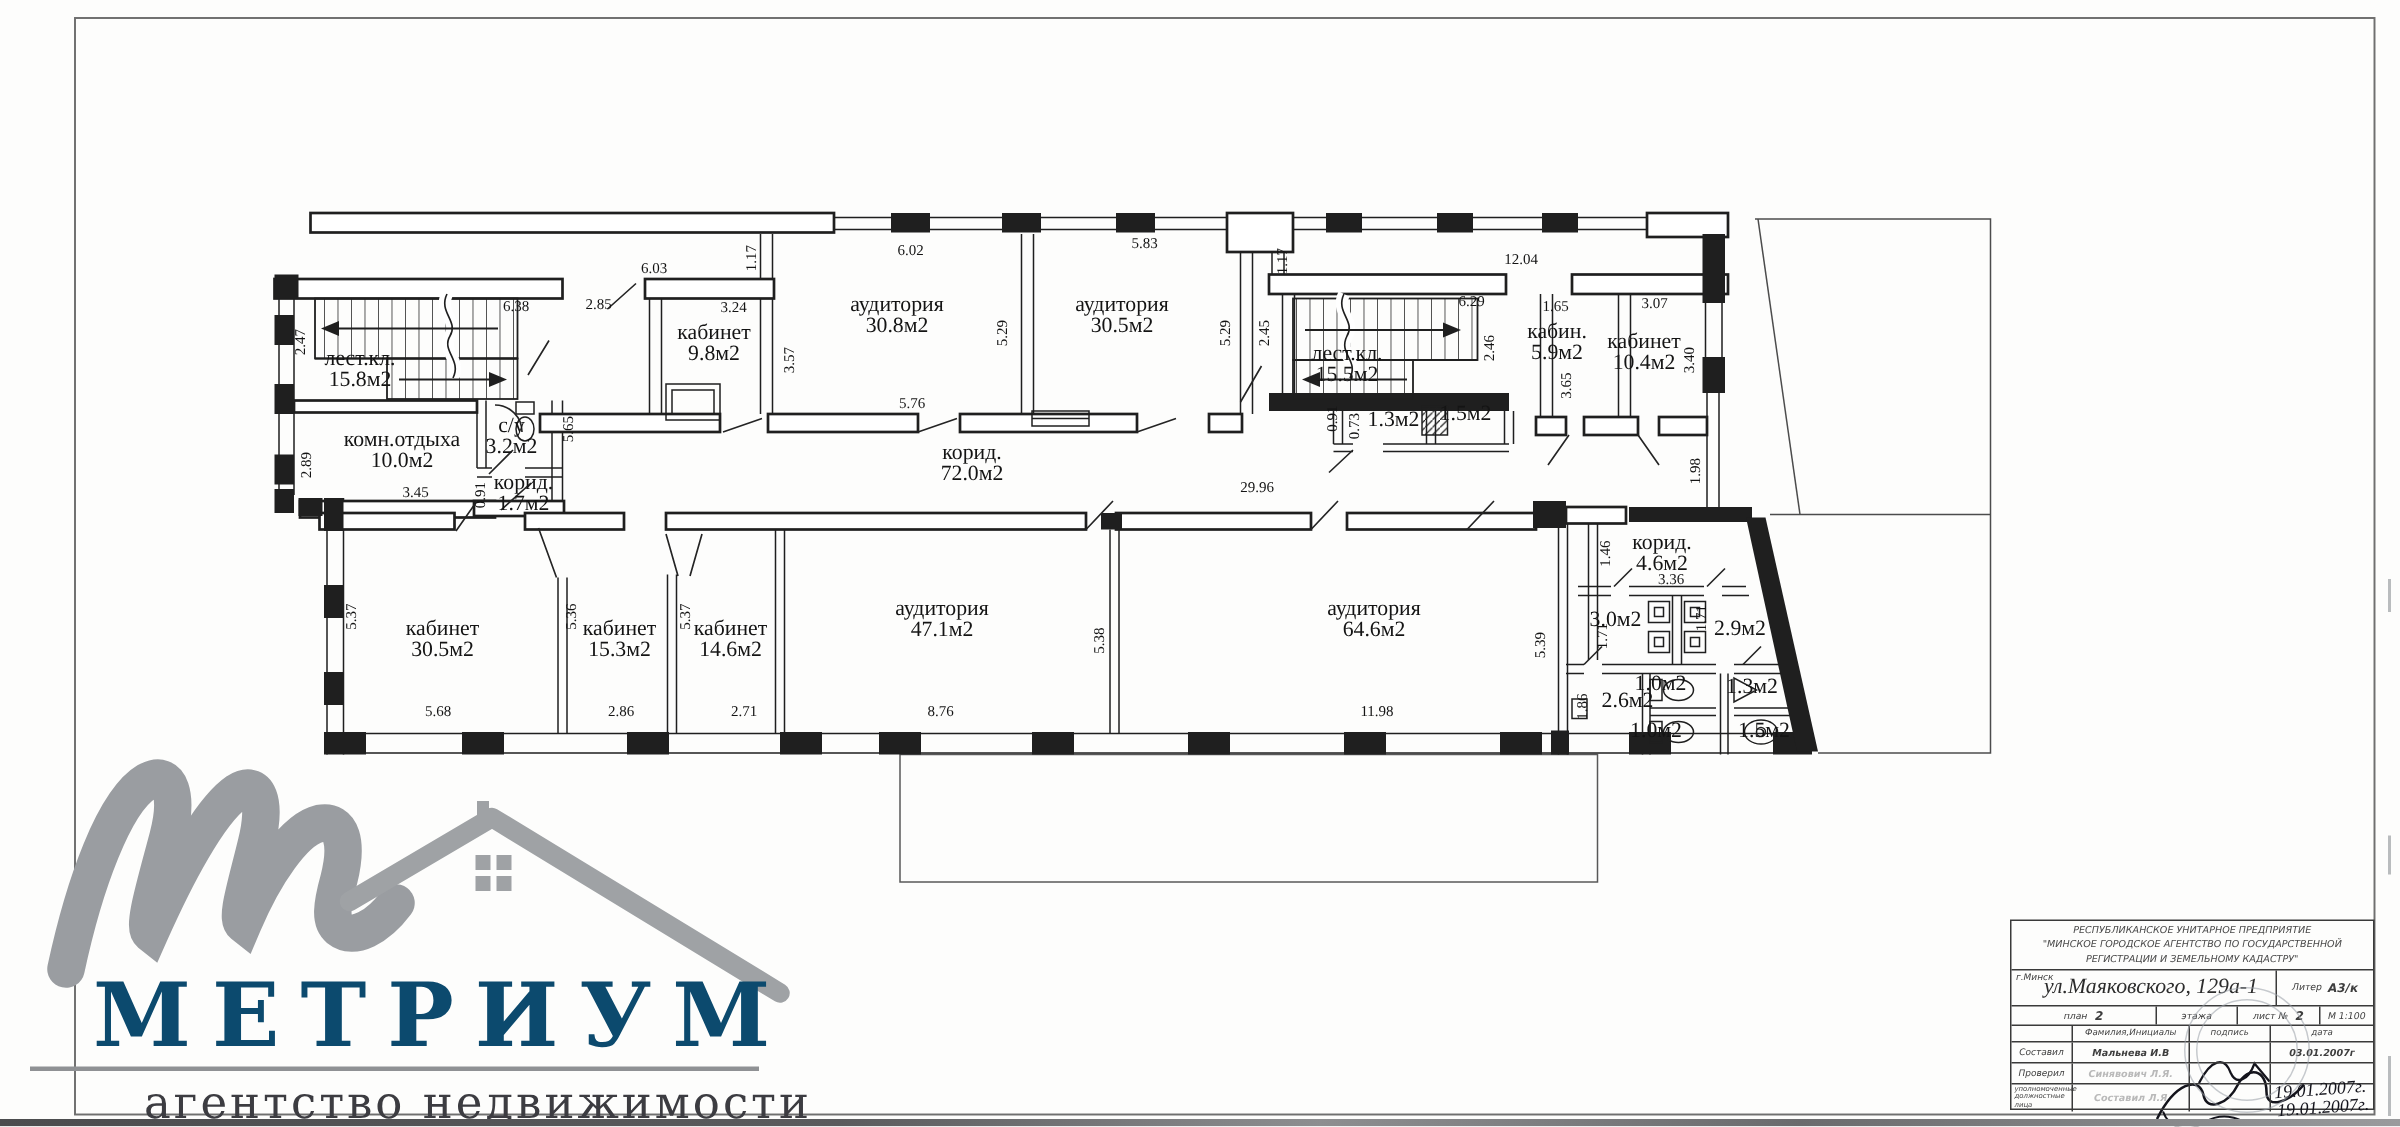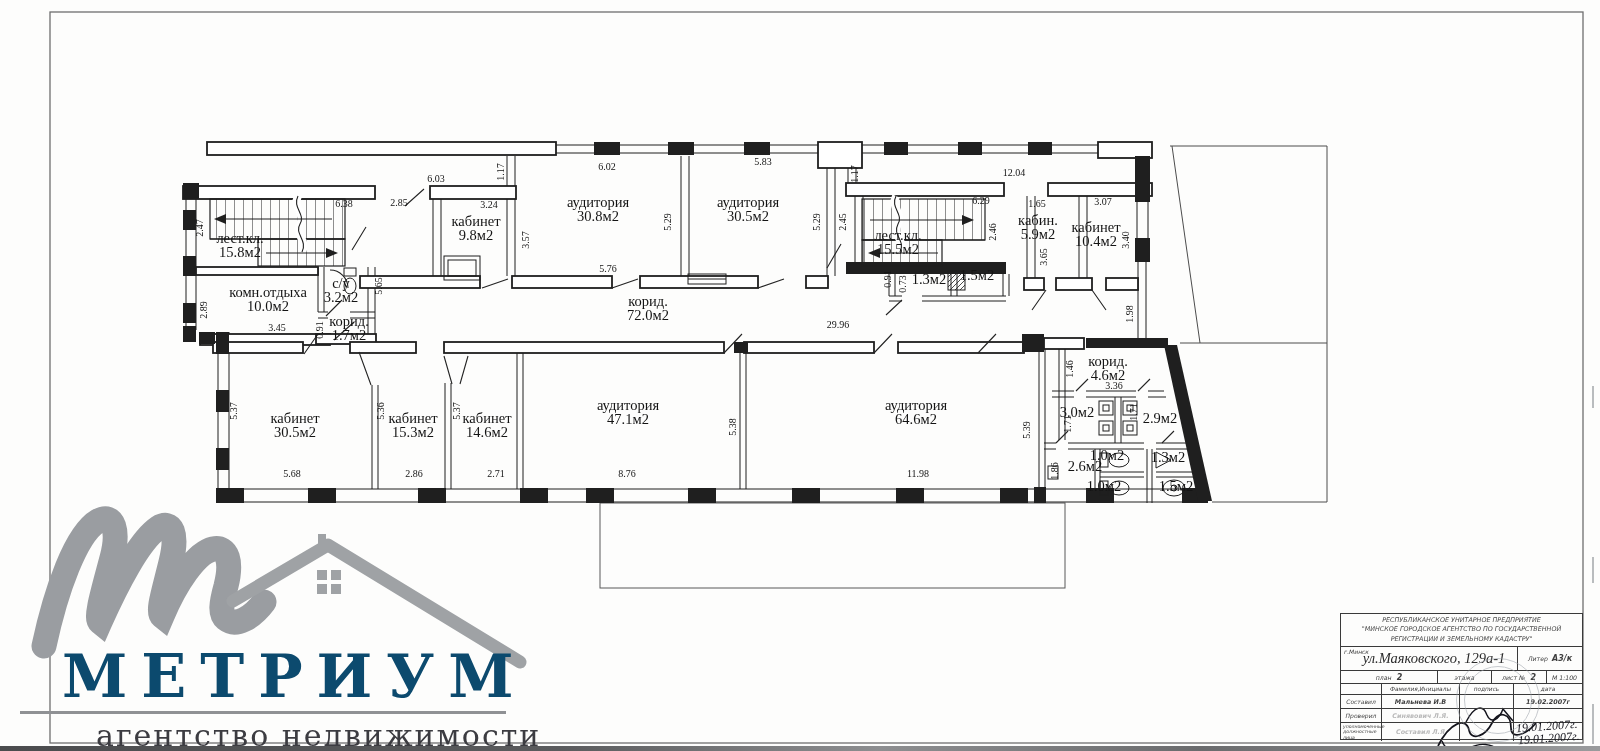--- a/index.html
+++ b/index.html
@@ -378,21 +378,21 @@
       <span class="cw1 cc"></span>
       <span class="cw2 cc">Фамилия,Инициалы</span>
       <span class="cw3 cc">подпись</span>
       <span class="cw4 cc">дата</span>
     </span>
   </div>
   <div class="tb-row rh1">
     <span class="cw1 cc">Составил</span>
     <span class="cw2 cc name-cell">Мальнева И.В</span>
     <span class="cw3 cc"></span>
-    <span class="cw4 cc date-print">19.02.2007г</span>
+    <span class="cw4 cc date-print">03.01.2007г</span>
   </div>
   <div class="tb-row rh2">
     <span class="cw1 cc">Проверил</span>
     <span class="cw2 cc name-cell faint">Синявович Л.Я.</span>
     <span class="cw3 cc"></span>
     <span class="cw4 cc"></span>
   </div>
   <div class="tb-row rh3">
     <span class="cw1 role2">
       <span>уполномоченные</span>

